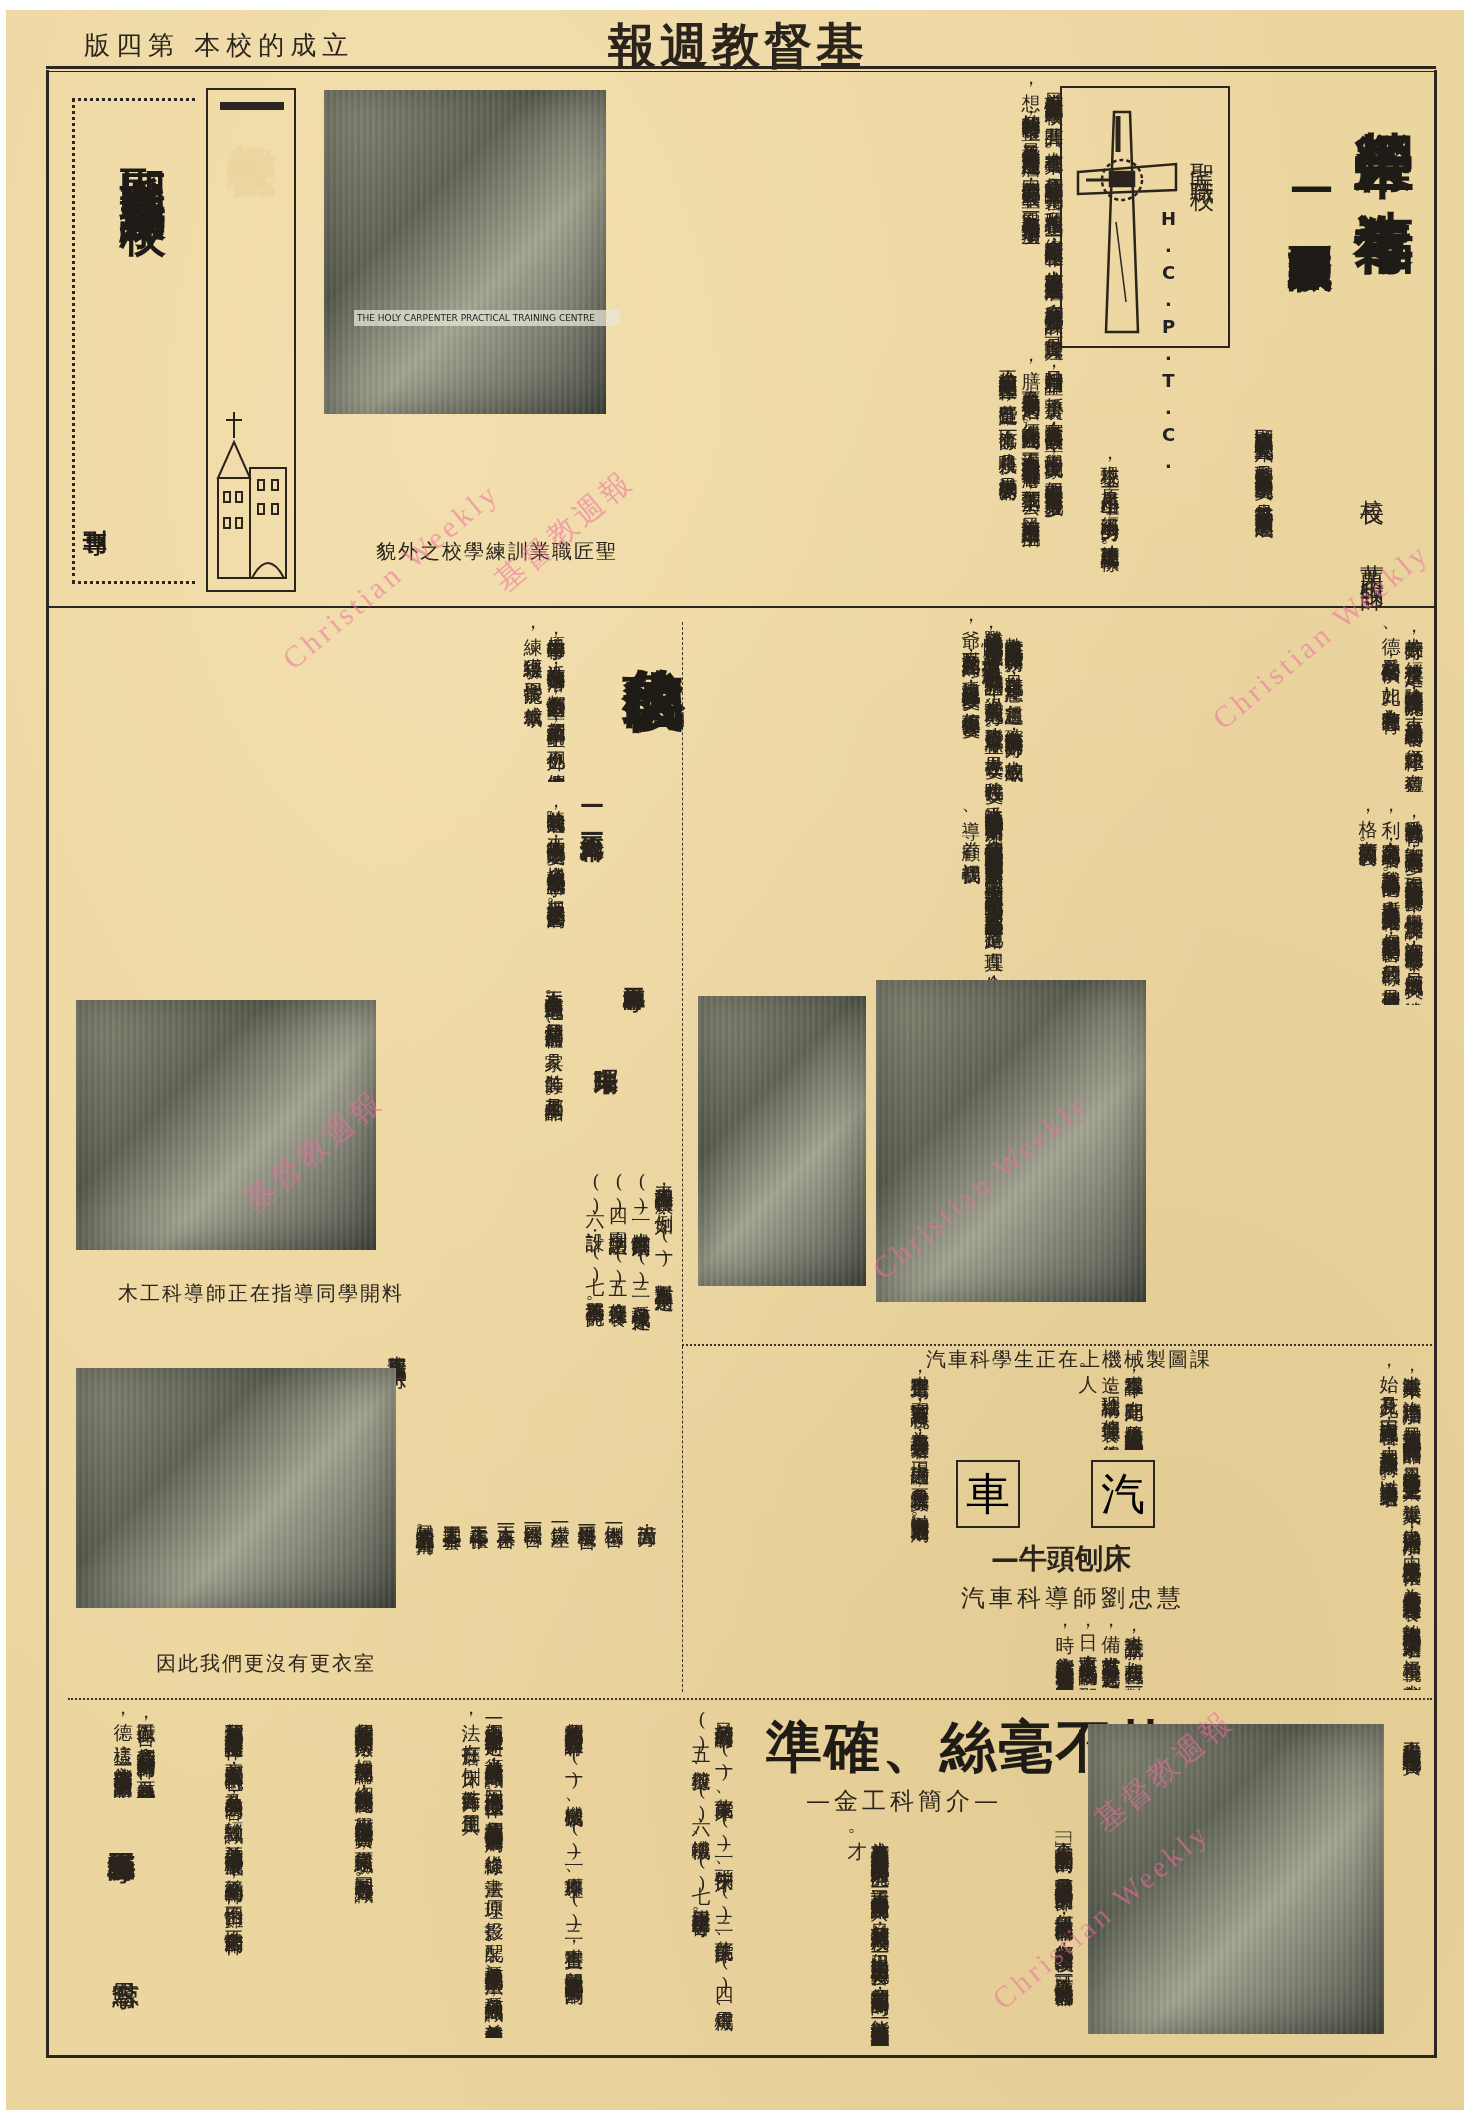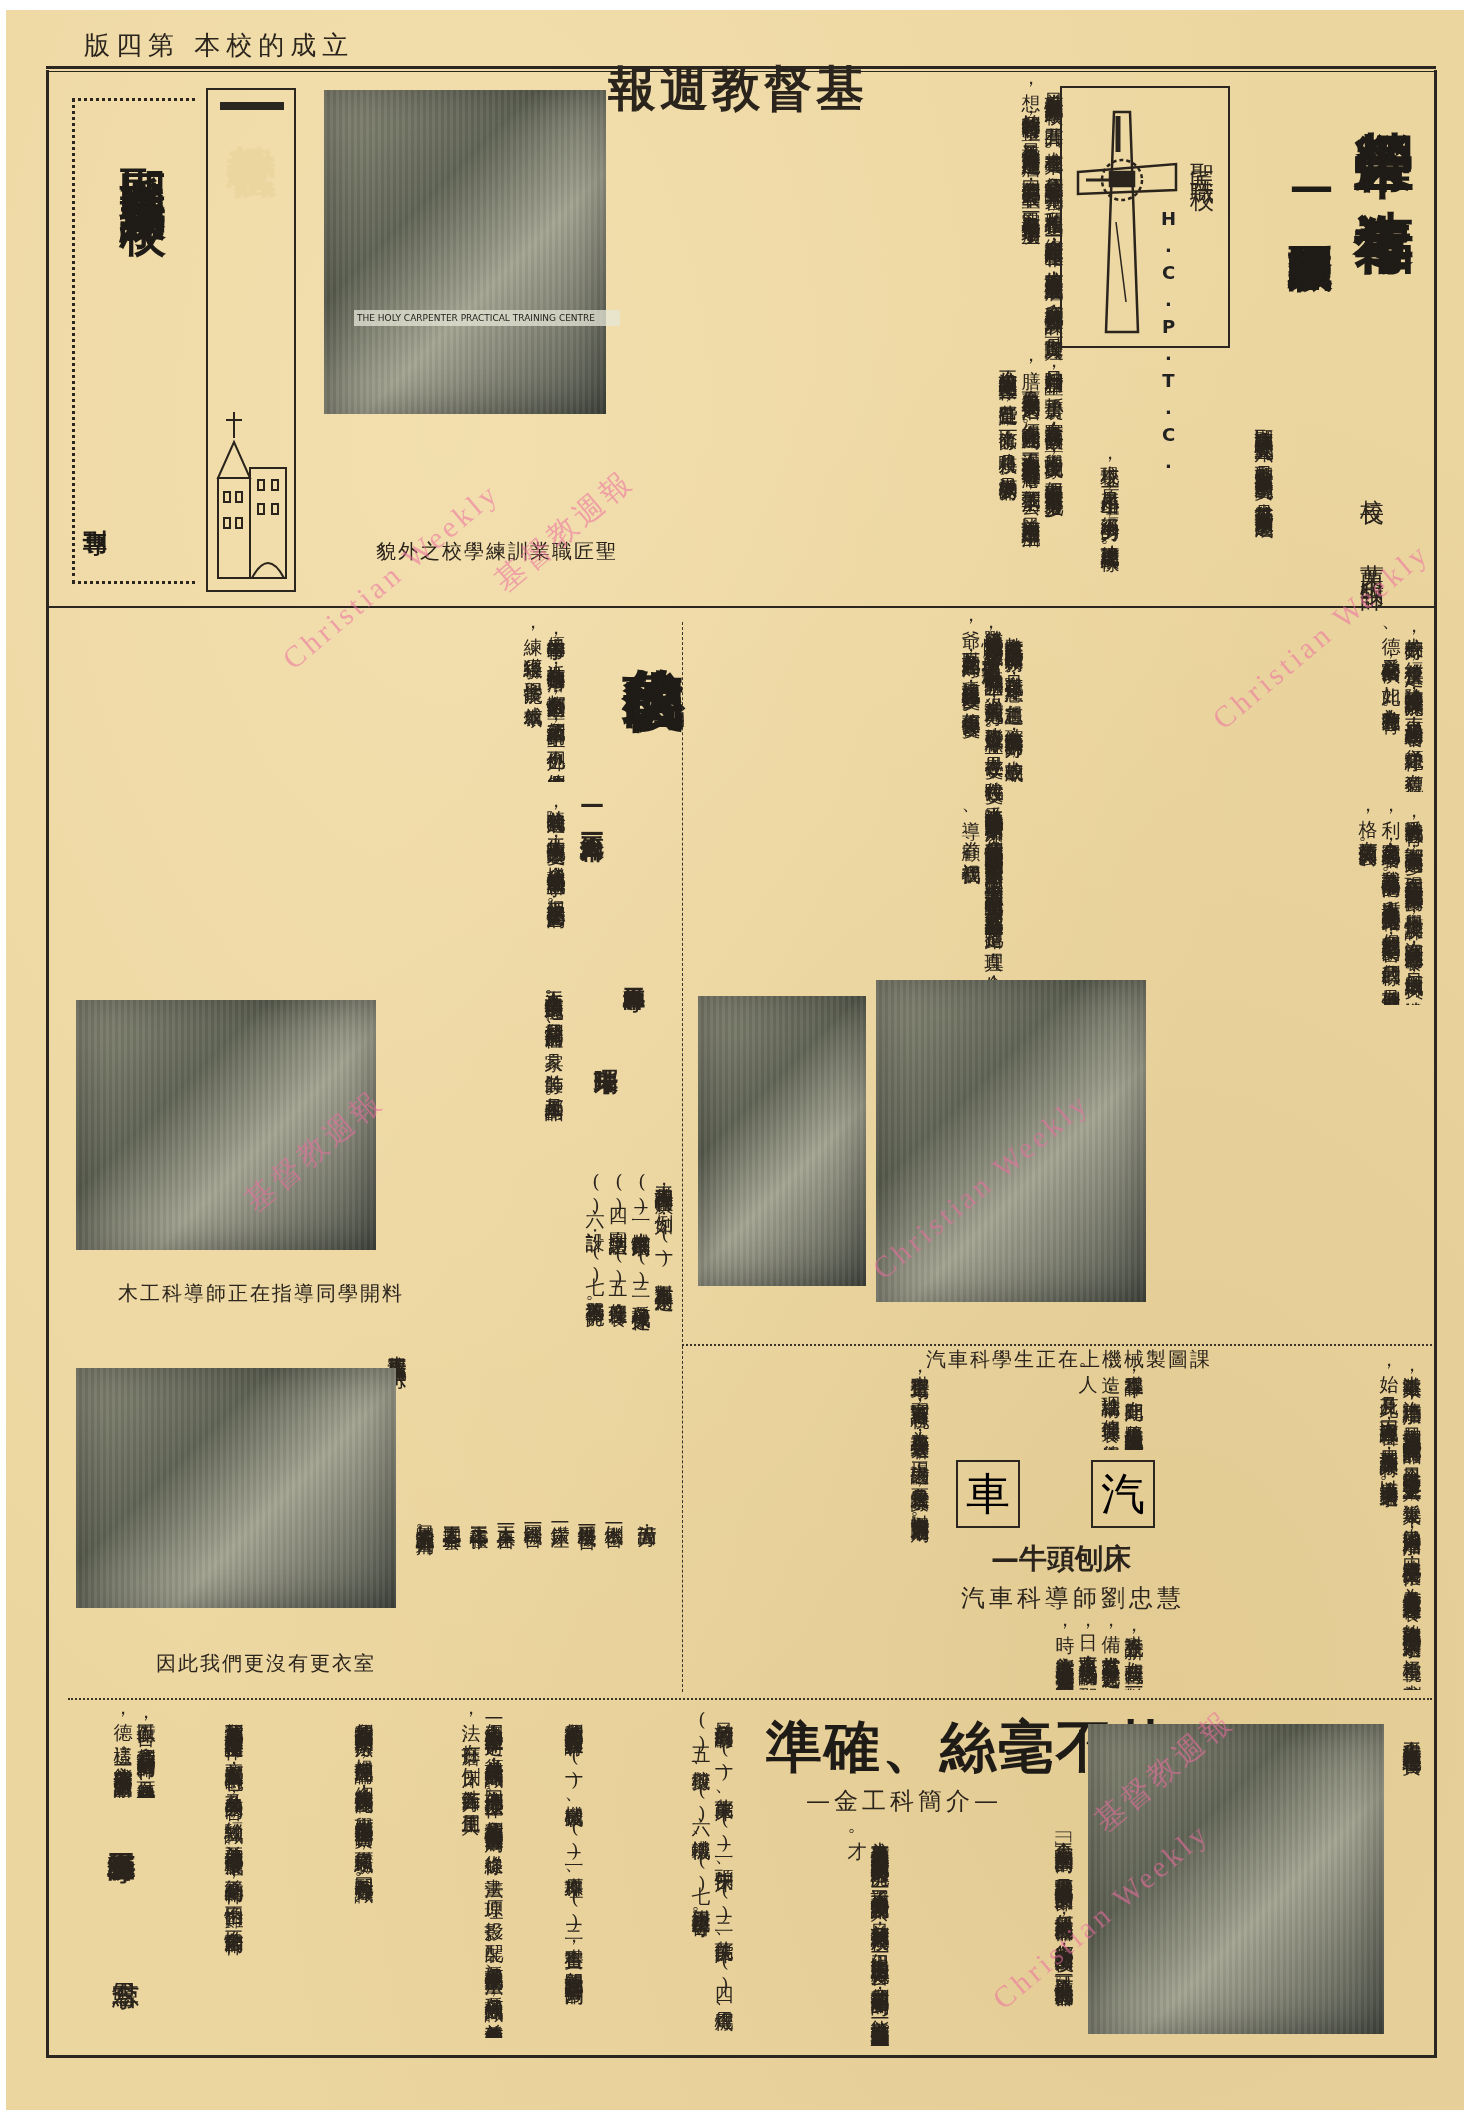--- a/index.html
+++ b/index.html
@@ -23,21 +23,21 @@
   .boxed { border:2px solid #2b2620; }
   .watermark { position:absolute; color:rgba(236,110,160,0.55); font-family:"Liberation Serif", serif; font-size:30px; transform:rotate(-40deg); transform-origin:left top; white-space:nowrap; pointer-events:none; letter-spacing:4px; }
   .hcptc { font-family:"DejaVu Sans", sans-serif; font-weight:bold; font-size:30px; color:#222; }
 </style>
 </head>
 <body>
 
 <div class="paper">
 
   <div class="abs masthead-left" style="left:78px; top:18px;">版四第 本校的成立</div>
-  <div class="abs masthead-title" style="left:602px; top:4px;margin-top:43px;">報週教督基</div>
+  <div class="abs masthead-title" style="left:602px; top:4px;">報週教督基</div>
   <div class="rule-h" style="left:40px; top:56px; width:1390px;"></div>
   <div class="rule-h" style="left:40px; top:61px; width:1390px; border-top-width:1px;"></div>
 
   <div class="rule-v" style="left:40px; top:60px; height:1985px;"></div>
   <div class="rule-v" style="left:1428px; top:60px; height:1985px;"></div>
   <div class="rule-h" style="left:40px; top:2045px; width:1391px;"></div>
 
   <div class="abs" style="left:66px; top:88px; width:120px; height:480px; border-left:3px dotted #2b2620; border-top:3px dotted #2b2620; border-bottom:3px dotted #2b2620;">
     <div class="vt headline-big" style="position:absolute; left:38px; top:30px; font-size:46px; letter-spacing:6px;">聖匠職業訓練學校</div>
     <div class="vt headline-big" style="position:absolute; left:4px; top:410px; font-size:24px;">專刊</div>

